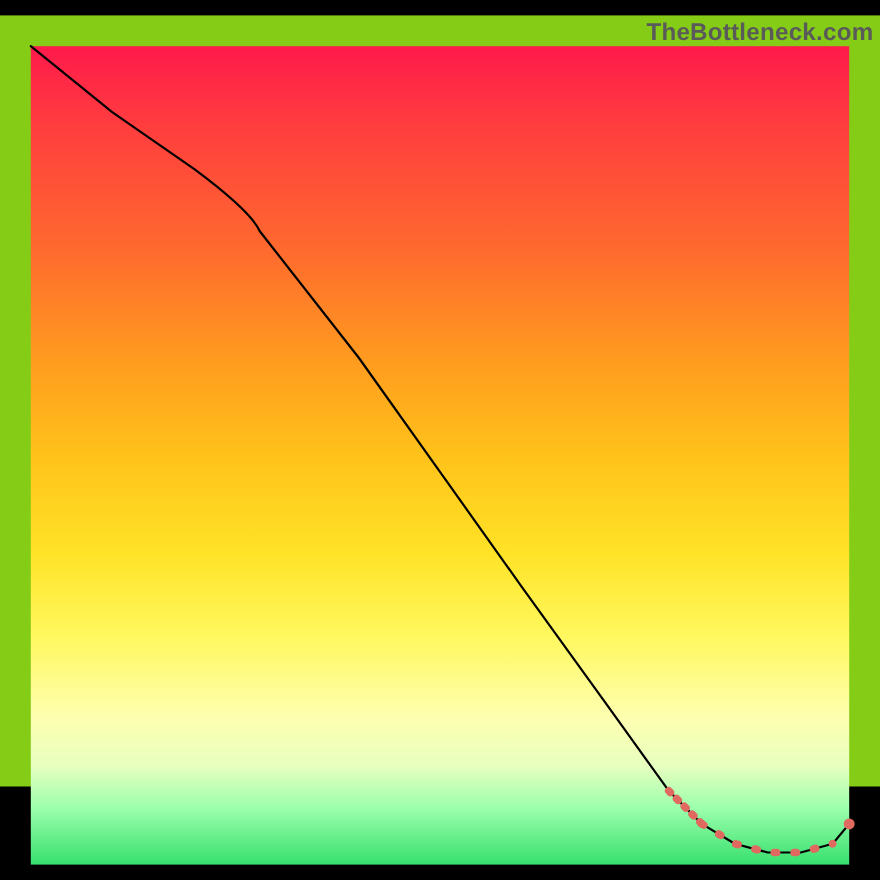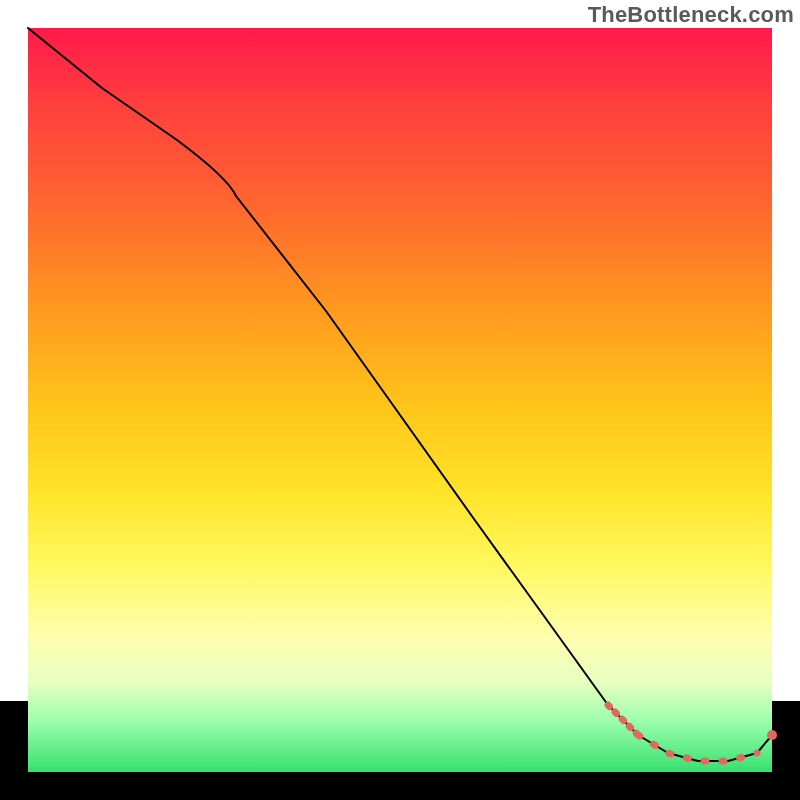--- a/index.html
+++ b/index.html
@@ -8,21 +8,22 @@
     width: 800px;
     height: 800px;
     background: #000;
     font-family: Arial, Helvetica, sans-serif;
     overflow: hidden;
   }
   .frame {
     position: relative;
     width: 800px;
     height: 701px;
-    background: #ffffff;
+    background: #84cc16;
+    margin-top: 14px;
   }
   .watermark {
     position: absolute;
     top: 2px;
     right: 6px;
     color: #5a5a5a;
     font-size: 22px;
     font-weight: 600;
     letter-spacing: 0.2px;
     user-select: none;

